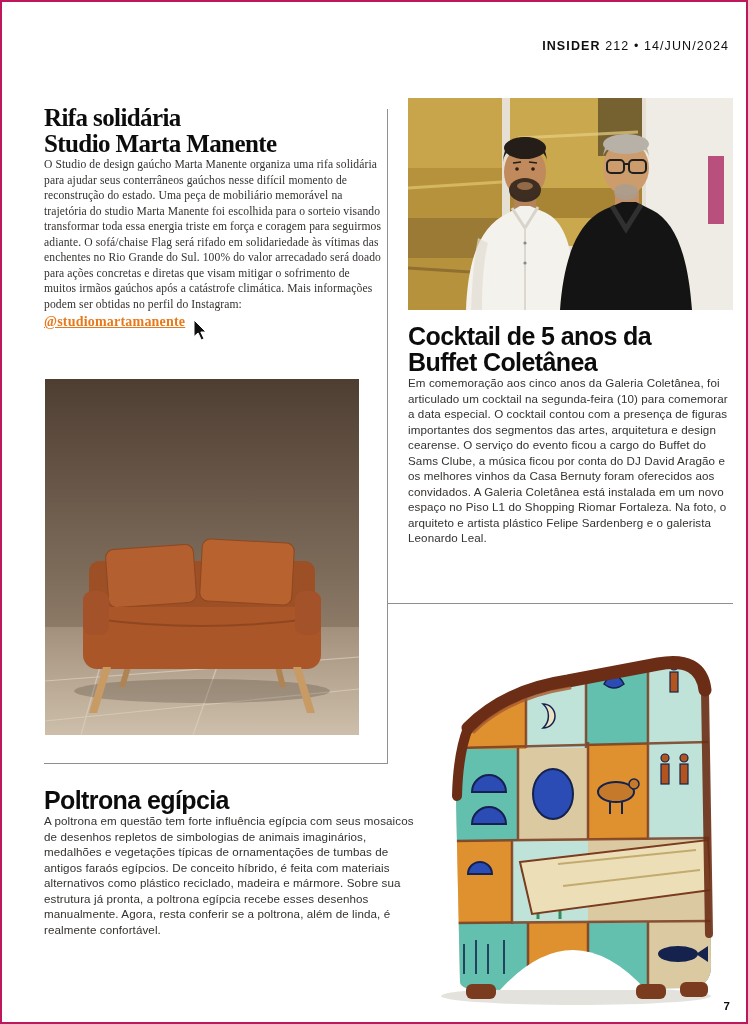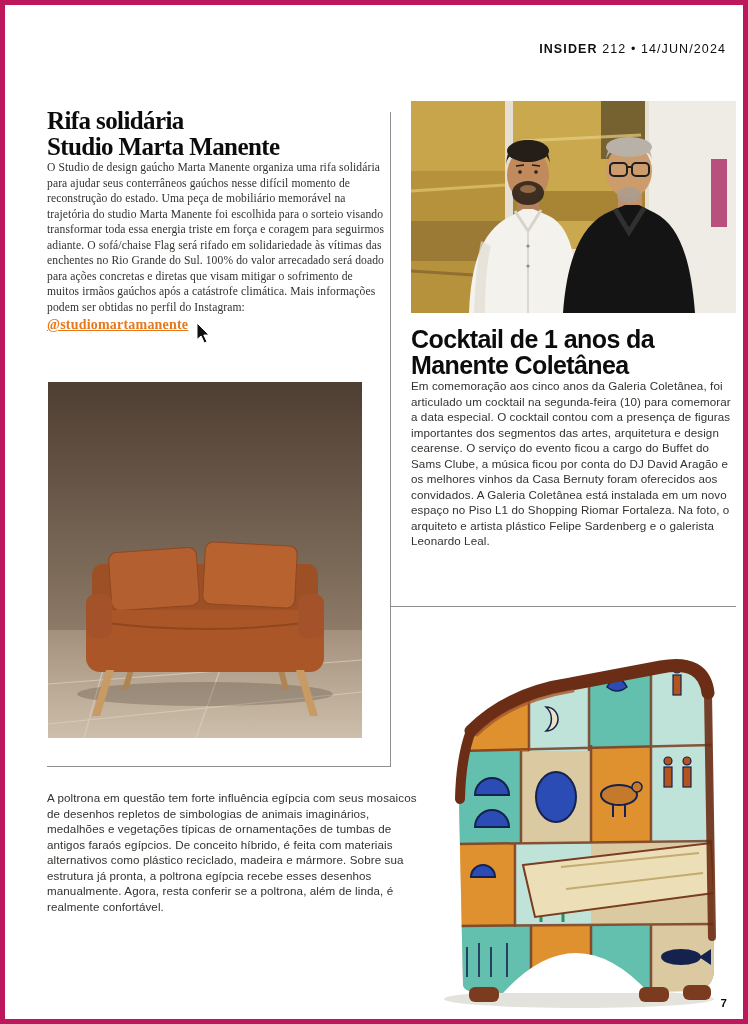--- a/index.html
+++ b/index.html
@@ -1,18 +1,18 @@
 <!DOCTYPE html>
 <html><head>
 <meta charset="utf-8">
 <style>
   html,body{margin:0;padding:0;background:#ffffff;}
   .page{
     position:relative;width:748px;height:1024px;box-sizing:border-box;
-    background:#ffffff;border:5px solid #be185d;overflow:hidden;
+    background:#ffffff;border:2px solid #be185d;overflow:hidden;
     font-family:"Liberation Sans",sans-serif;
   }
   .header{
     position:absolute;top:37px;right:17px;font-size:12.5px;
     letter-spacing:1.1px;color:#101010;white-space:nowrap;
   }
   .header .mag{font-weight:bold;}
   .rule{position:absolute;background:#8f8f8f;}
   .article{position:absolute;color:#33302d;}
   .title{
@@ -154,22 +154,22 @@
         <ellipse cx="218" cy="46" rx="23" ry="10" fill="#b7b1a8"></ellipse>
         <rect x="199" y="62" width="17" height="13" rx="4" fill="none" stroke="#1f1f1f" stroke-width="2"></rect>
         <rect x="221" y="62" width="17" height="13" rx="4" fill="none" stroke="#1f1f1f" stroke-width="2"></rect>
         <line x1="216" y1="66" x2="221" y2="66" stroke="#1f1f1f" stroke-width="2"></line>
       </g>
     </svg>
   </figure>
 
   <div class="article" style="left:406px;top:321px;width:330px;">
     <div class="title">
-      <div>Cocktail de 1 anos da</div>
-      <div>Manente Coletânea</div>
+      <div>Cocktail de 5 anos da</div>
+      <div>Buffet Coletânea</div>
     </div>
     <div class="body-text" style="width:322px;">Em comemoração aos cinco anos da Galeria Coletânea, foi articulado um cocktail na segunda-feira (10) para comemorar a data especial. O cocktail contou com a presença de figuras importantes dos segmentos das artes, arquitetura e design cearense. O serviço do evento ficou a cargo do Buffet do Sams Clube, a música ficou por conta do DJ David Aragão e os melhores vinhos da Casa Bernuty foram oferecidos aos convidados.  A Galeria Coletânea está instalada em um novo espaço no Piso L1 do Shopping Riomar Fortaleza. Na foto, o arquiteto e artista plástico Felipe Sardenberg e o galerista Leonardo Leal.</div>
   </div>
 
   <figure style="left:406px;top:622px;width:325px;height:390px;">
     <svg width="325" height="390" viewBox="0 0 325 390">
       <defs>
         <clipPath id="chairClip">
           <path d="M52,358 L48,175 Q44,100 80,82 Q120,60 160,55 L252,37 Q297,28 300,70 L303,340 Q304,362 282,364 L75,366 Q53,366 52,358 Z"></path>
         </clipPath>
@@ -259,18 +259,19 @@
       </g>
       <g fill="#7a3b1f">
         <rect x="58" y="360" width="30" height="15" rx="6"></rect>
         <rect x="228" y="360" width="30" height="15" rx="6"></rect>
         <rect x="272" y="358" width="28" height="15" rx="6"></rect>
       </g>
     </svg>
   </figure>
 
   <div class="article" style="left:42px;top:785px;width:378px;">
+    <div class="title">Poltrona egípcia</div>
     <div class="body-text">A poltrona em questão tem forte influência egípcia com seus mosaicos de desenhos repletos de simbologias de animais imaginários, medalhões e vegetações típicas de ornamentações de tumbas de antigos faraós egípcios. De conceito híbrido, é feita com materiais alternativos como plástico reciclado, madeira e mármore. Sobre sua estrutura já pronta, a poltrona egípcia recebe esses desenhos manualmente. Agora, resta conferir se a poltrona, além de linda, é realmente confortável.</div>
   </div>
 
   <div class="pageno">7</div>
 
 </div>
 
 </body></html>

